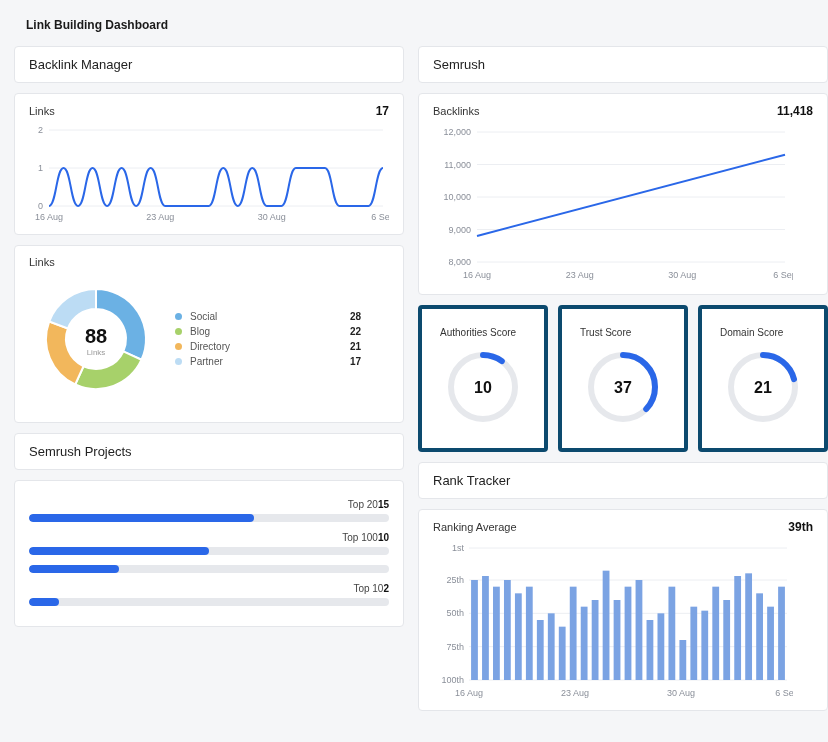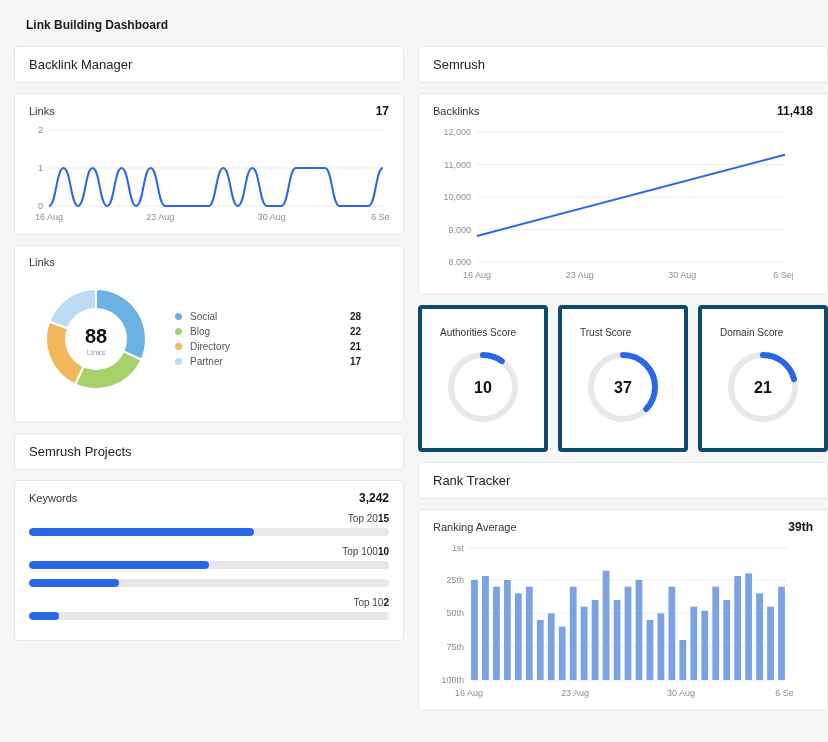--- a/index.html
+++ b/index.html
@@ -126,24 +126,20 @@
             </div>
           </div>
       </div>
     </div>
 
     <div class="card">
       <div class="section-header">Semrush Projects</div>
     </div>
 
     <div class="card">
-      <div class="card-title-row">
-        <span class="card-title">Keywords</span>
-        <span class="card-value">3,242</span>
-      </div>
       <div id="kw-rows">
           <div class="kw-row">
             <div class="kw-head">
               <span>Top 20</span>
               <span class="v">15</span>
             </div>
             <div class="kw-bar-bg">
               <div class="kw-bar-fg" style="width:62.5%"></div>
             </div>
           </div>

